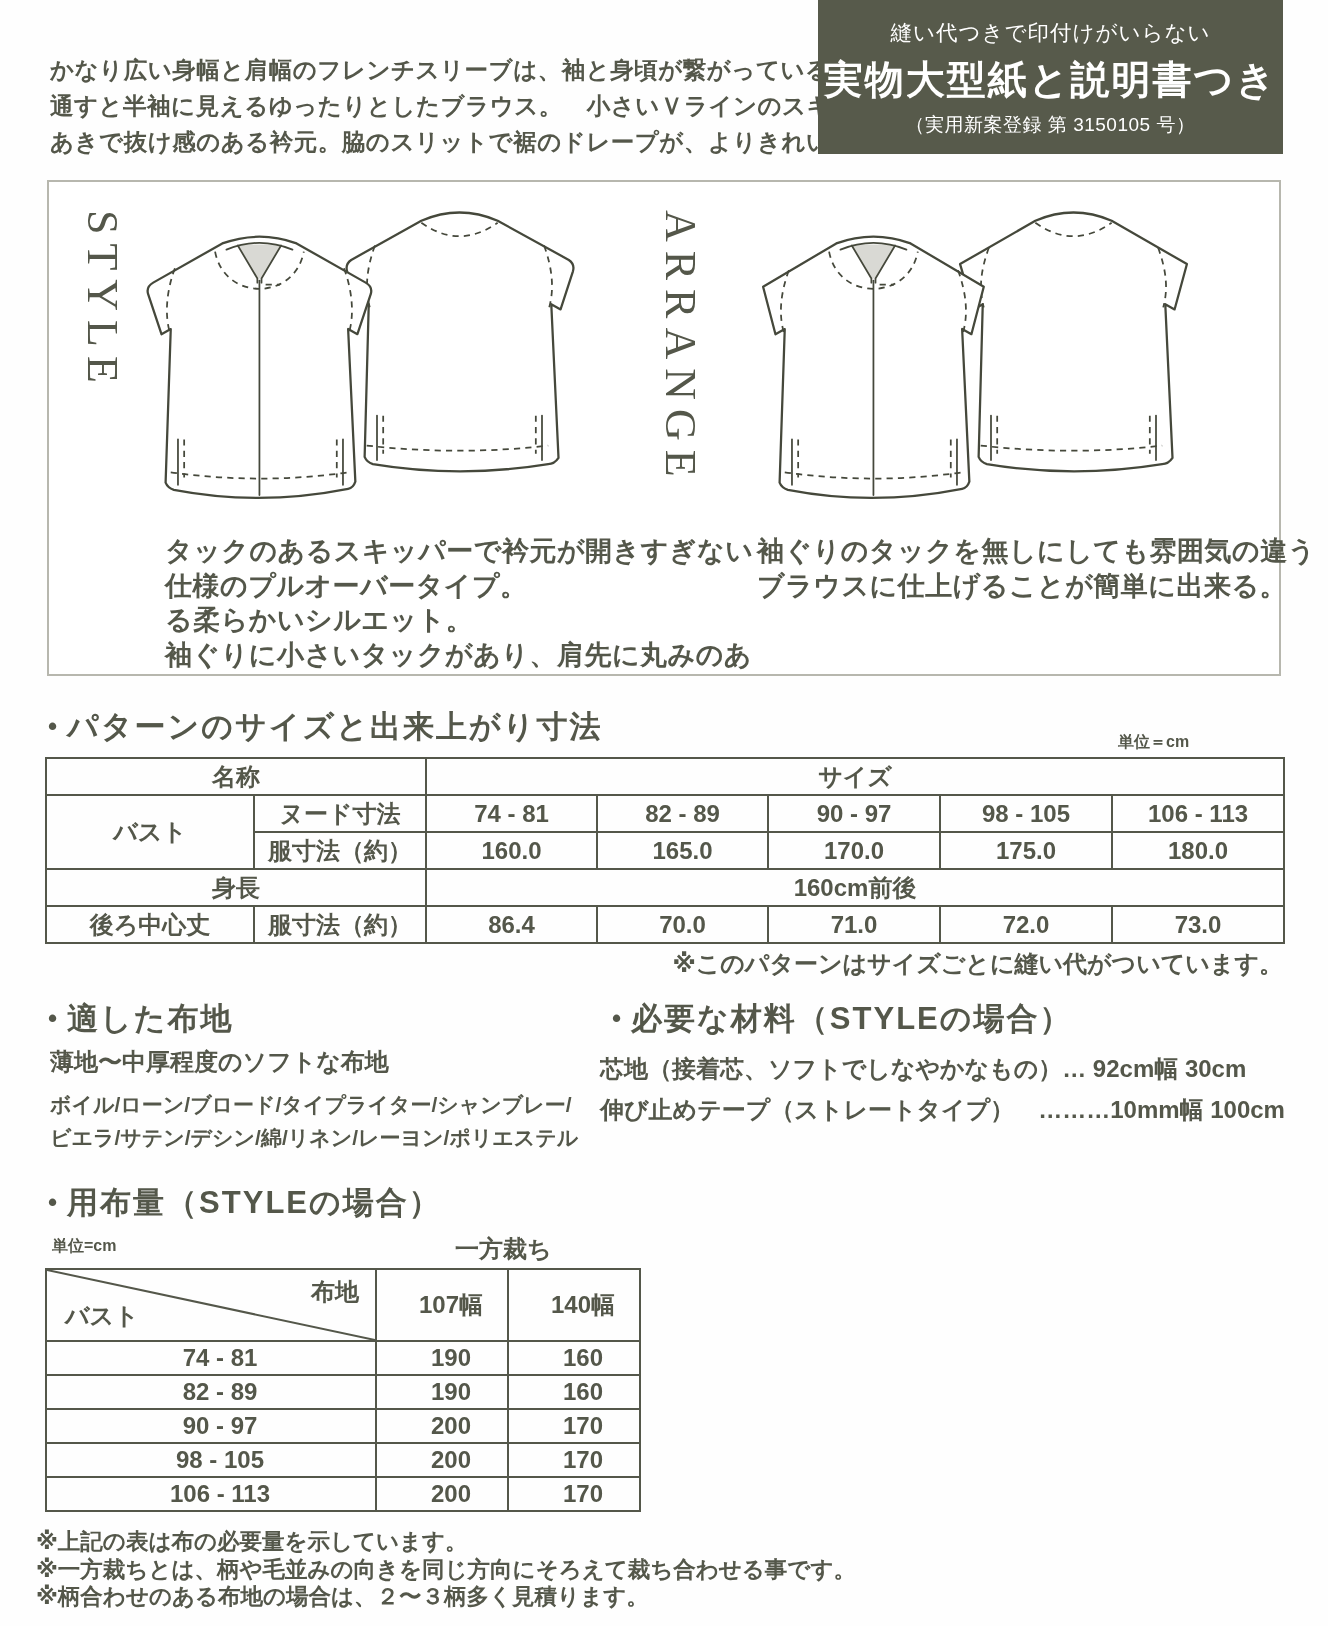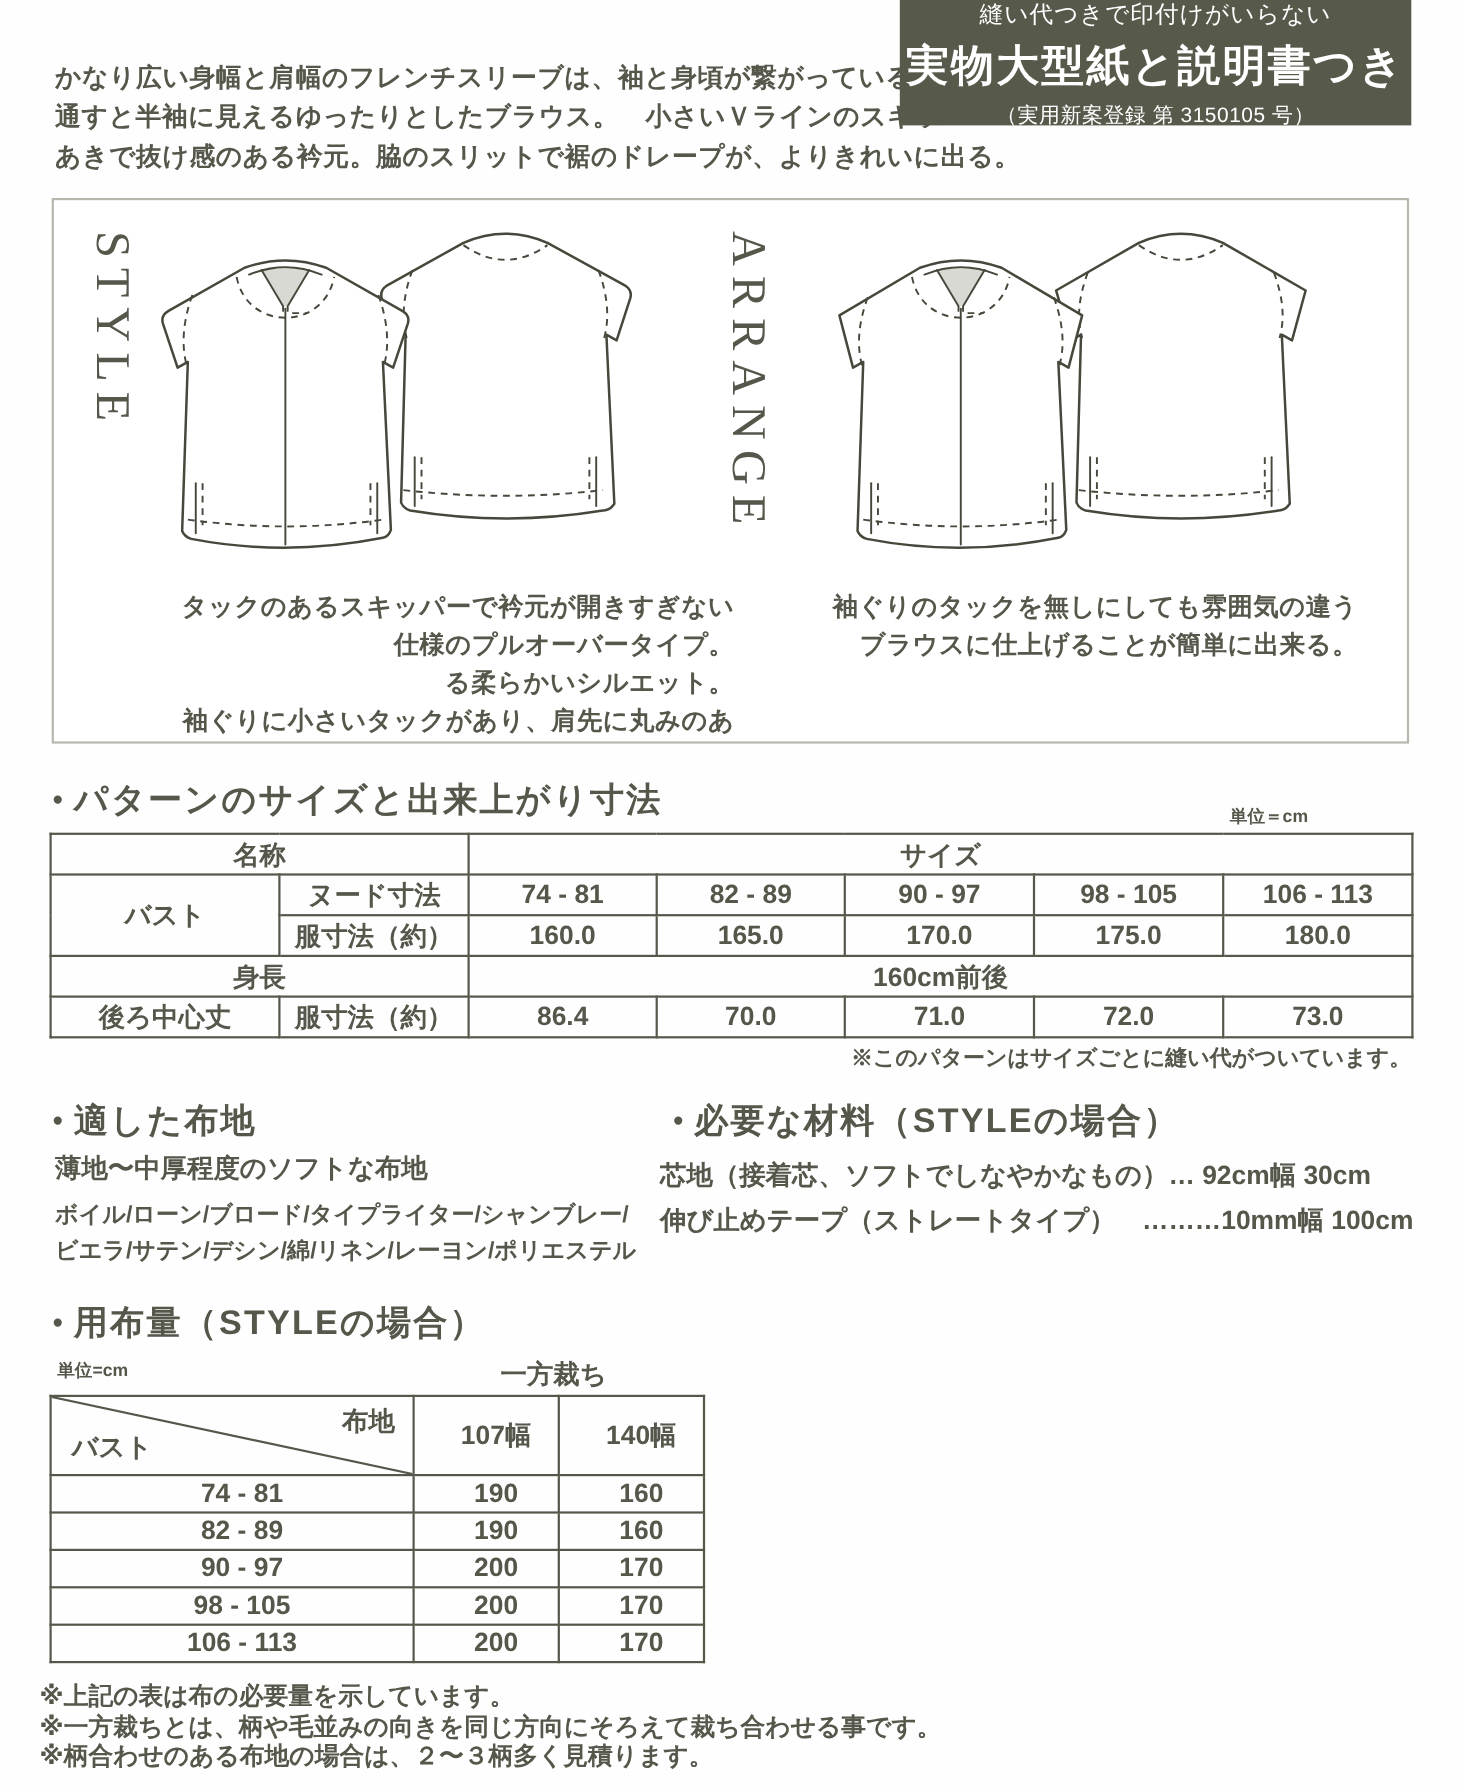--- a/index.html
+++ b/index.html
@@ -14,60 +14,60 @@
   .page{
     position:relative;width:1328px;height:1626px;background:#fefefe;overflow:hidden;
     font-family:"Liberation Sans","DejaVu Sans",sans-serif;color:var(--text);
   }
   .nw{white-space:nowrap;}
 
   
   .intro{position:absolute;left:50px;top:52px;font-size:23.5px;line-height:36px;font-weight:600;letter-spacing:.5px;}
 
   
-  .badge{position:absolute;left:818px;top:0;width:465px;height:114px;background:var(--badge_bg);
+  .badge{position:absolute;left:818px;top:0;width:465px;height:154px;background:var(--badge_bg);
     color:#fff;display:flex;flex-direction:column;align-items:center;justify-content:center;text-align:left;}
   .badge .b1{font-size:21.5px;letter-spacing:1px;margin-top:2px;}
   .badge .b2{font-size:39px;font-weight:700;letter-spacing:2px;margin-top:6px;}
   .badge .b3{font-size:19px;margin-top:5px;letter-spacing:.5px;}
 
   
   .illus-box{position:absolute;left:47px;top:180px;width:1234px;height:496px;border:2px solid var(--panel_border);background:#fff;}
   .vlabel{
     position:absolute;top:28px;
     writing-mode:vertical-lr;text-orientation:sideways;
     font-family:"Liberation Serif","DejaVu Serif",serif;
     font-size:44px;letter-spacing:9px;color:var(--text);
   }
   .style-label{left:28px;}
   .arrange-label{left:606px;}
   .garment-svg{position:absolute;top:14px;width:540px;height:330px;}
   .style-svg{left:58px;}
   .arrange-svg{left:672px;}
-  .caption{position:absolute;font-size:23px;line-height:34.5px;font-weight:600;letter-spacing:.5px;text-align:right;}
+  .caption{position:absolute;font-size:27px;line-height:34.5px;font-weight:600;letter-spacing:.5px;}
   .style-caption{left:116px;top:352px;}
   .arrange-caption{left:708px;top:352px;}
 
   
   .outline{fill:#fff;stroke:var(--line);stroke-width:2.2;stroke-linejoin:round;stroke-linecap:round;}
   .detail{fill:none;stroke:var(--line);stroke-width:1.7;stroke-linecap:round;}
   .dashed{fill:none;stroke:var(--line);stroke-width:1.7;stroke-dasharray:6 5;stroke-linecap:butt;}
   .innerfill{fill:var(--inner_gray);stroke:none;}
 
   
   .sec-heading{position:absolute;font-size:31px;font-weight:700;letter-spacing:2px;}
   .sec-heading .bullet{font-size:26px;margin-right:8px;vertical-align:2px;}
   .unit-label{position:absolute;font-size:16px;font-weight:600;}
 
   
   table{border-collapse:collapse;table-layout:fixed;}
   td{border:2px solid var(--text);text-align:center;vertical-align:middle;font-size:24px;font-weight:600;padding:0;}
   .size-table{position:absolute;left:45px;top:757px;width:1238px;}
   .size-table td{height:37px;}
-  .size-note{position:absolute;left:45px;top:948px;width:1238px;text-align:right;font-size:20px;font-weight:600;font-family:Liberation Mono, monospace;}
+  .size-note{position:absolute;left:45px;top:948px;width:1238px;text-align:right;font-size:24px;font-weight:600;}
 
   
   .fab-sub{position:absolute;left:50px;top:1046px;font-size:24px;font-weight:600;}
   .fab-list{position:absolute;left:50px;top:1088px;font-size:21px;line-height:33px;font-weight:600;}
   .mat-lines{position:absolute;left:600px;top:1048px;font-size:24px;line-height:41px;font-weight:600;}
 
   
   .yard-unit{left:52px;top:1236px;}
   .cut-label{position:absolute;left:455px;top:1233px;font-size:24px;font-weight:600;}
   .yard-table{position:absolute;left:45px;top:1268px;width:594px;}

